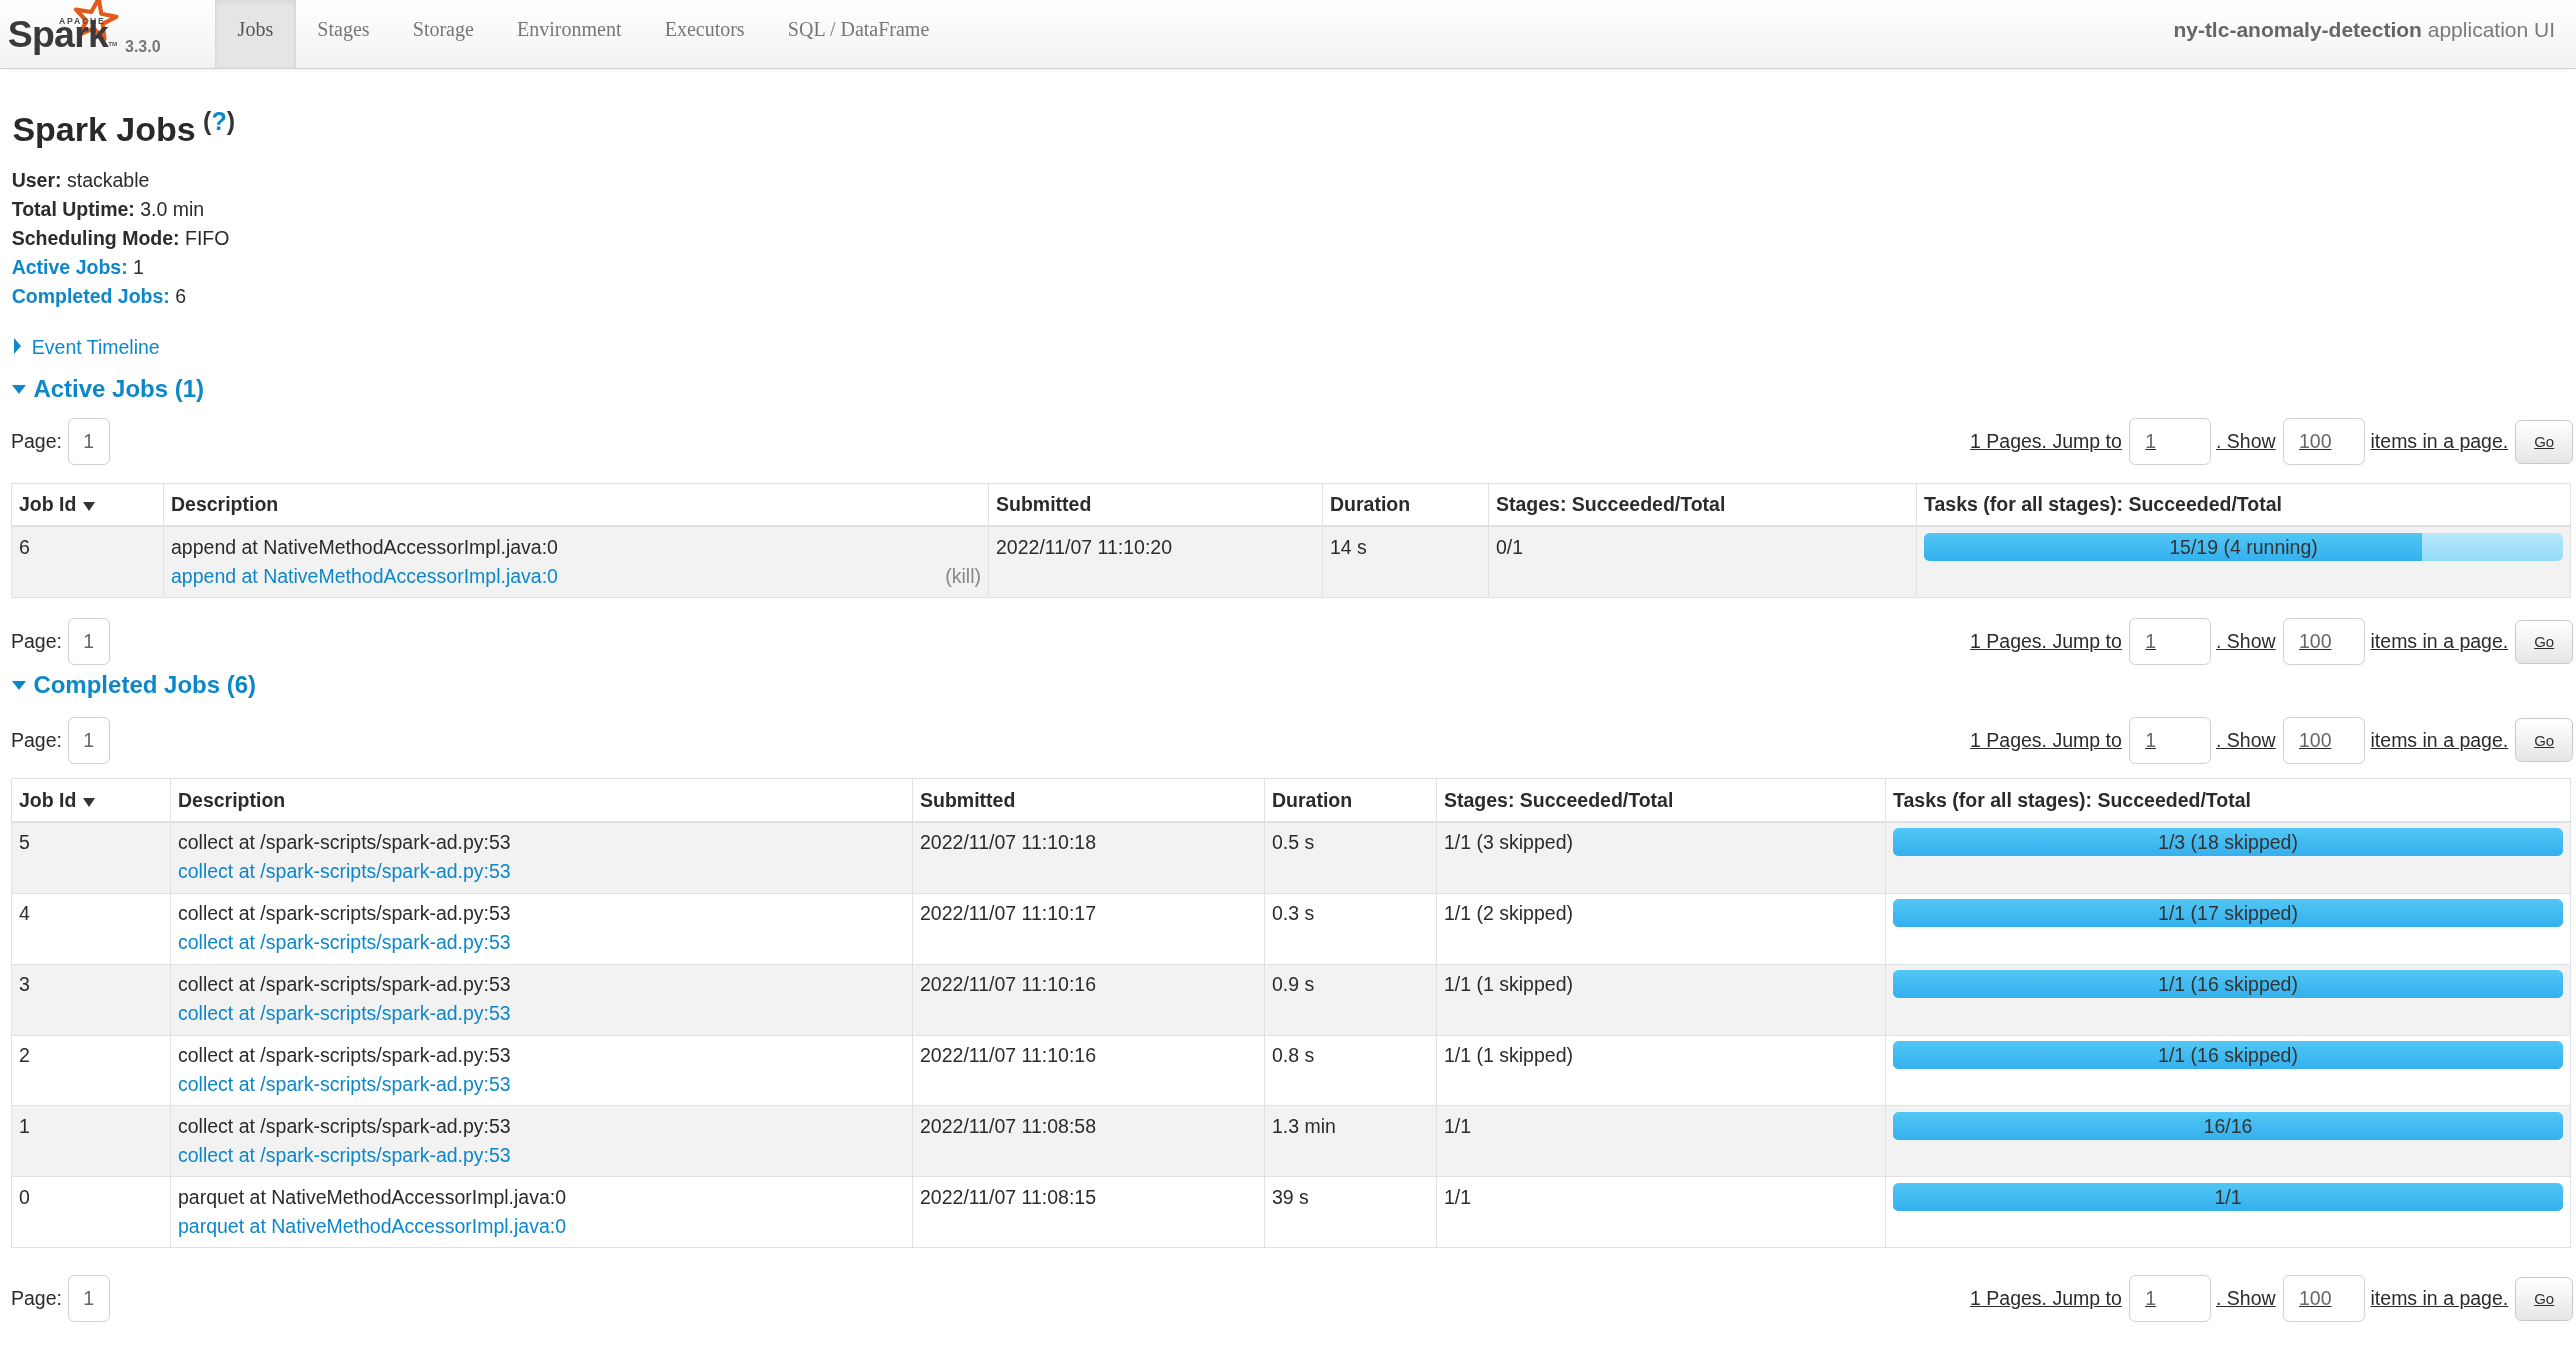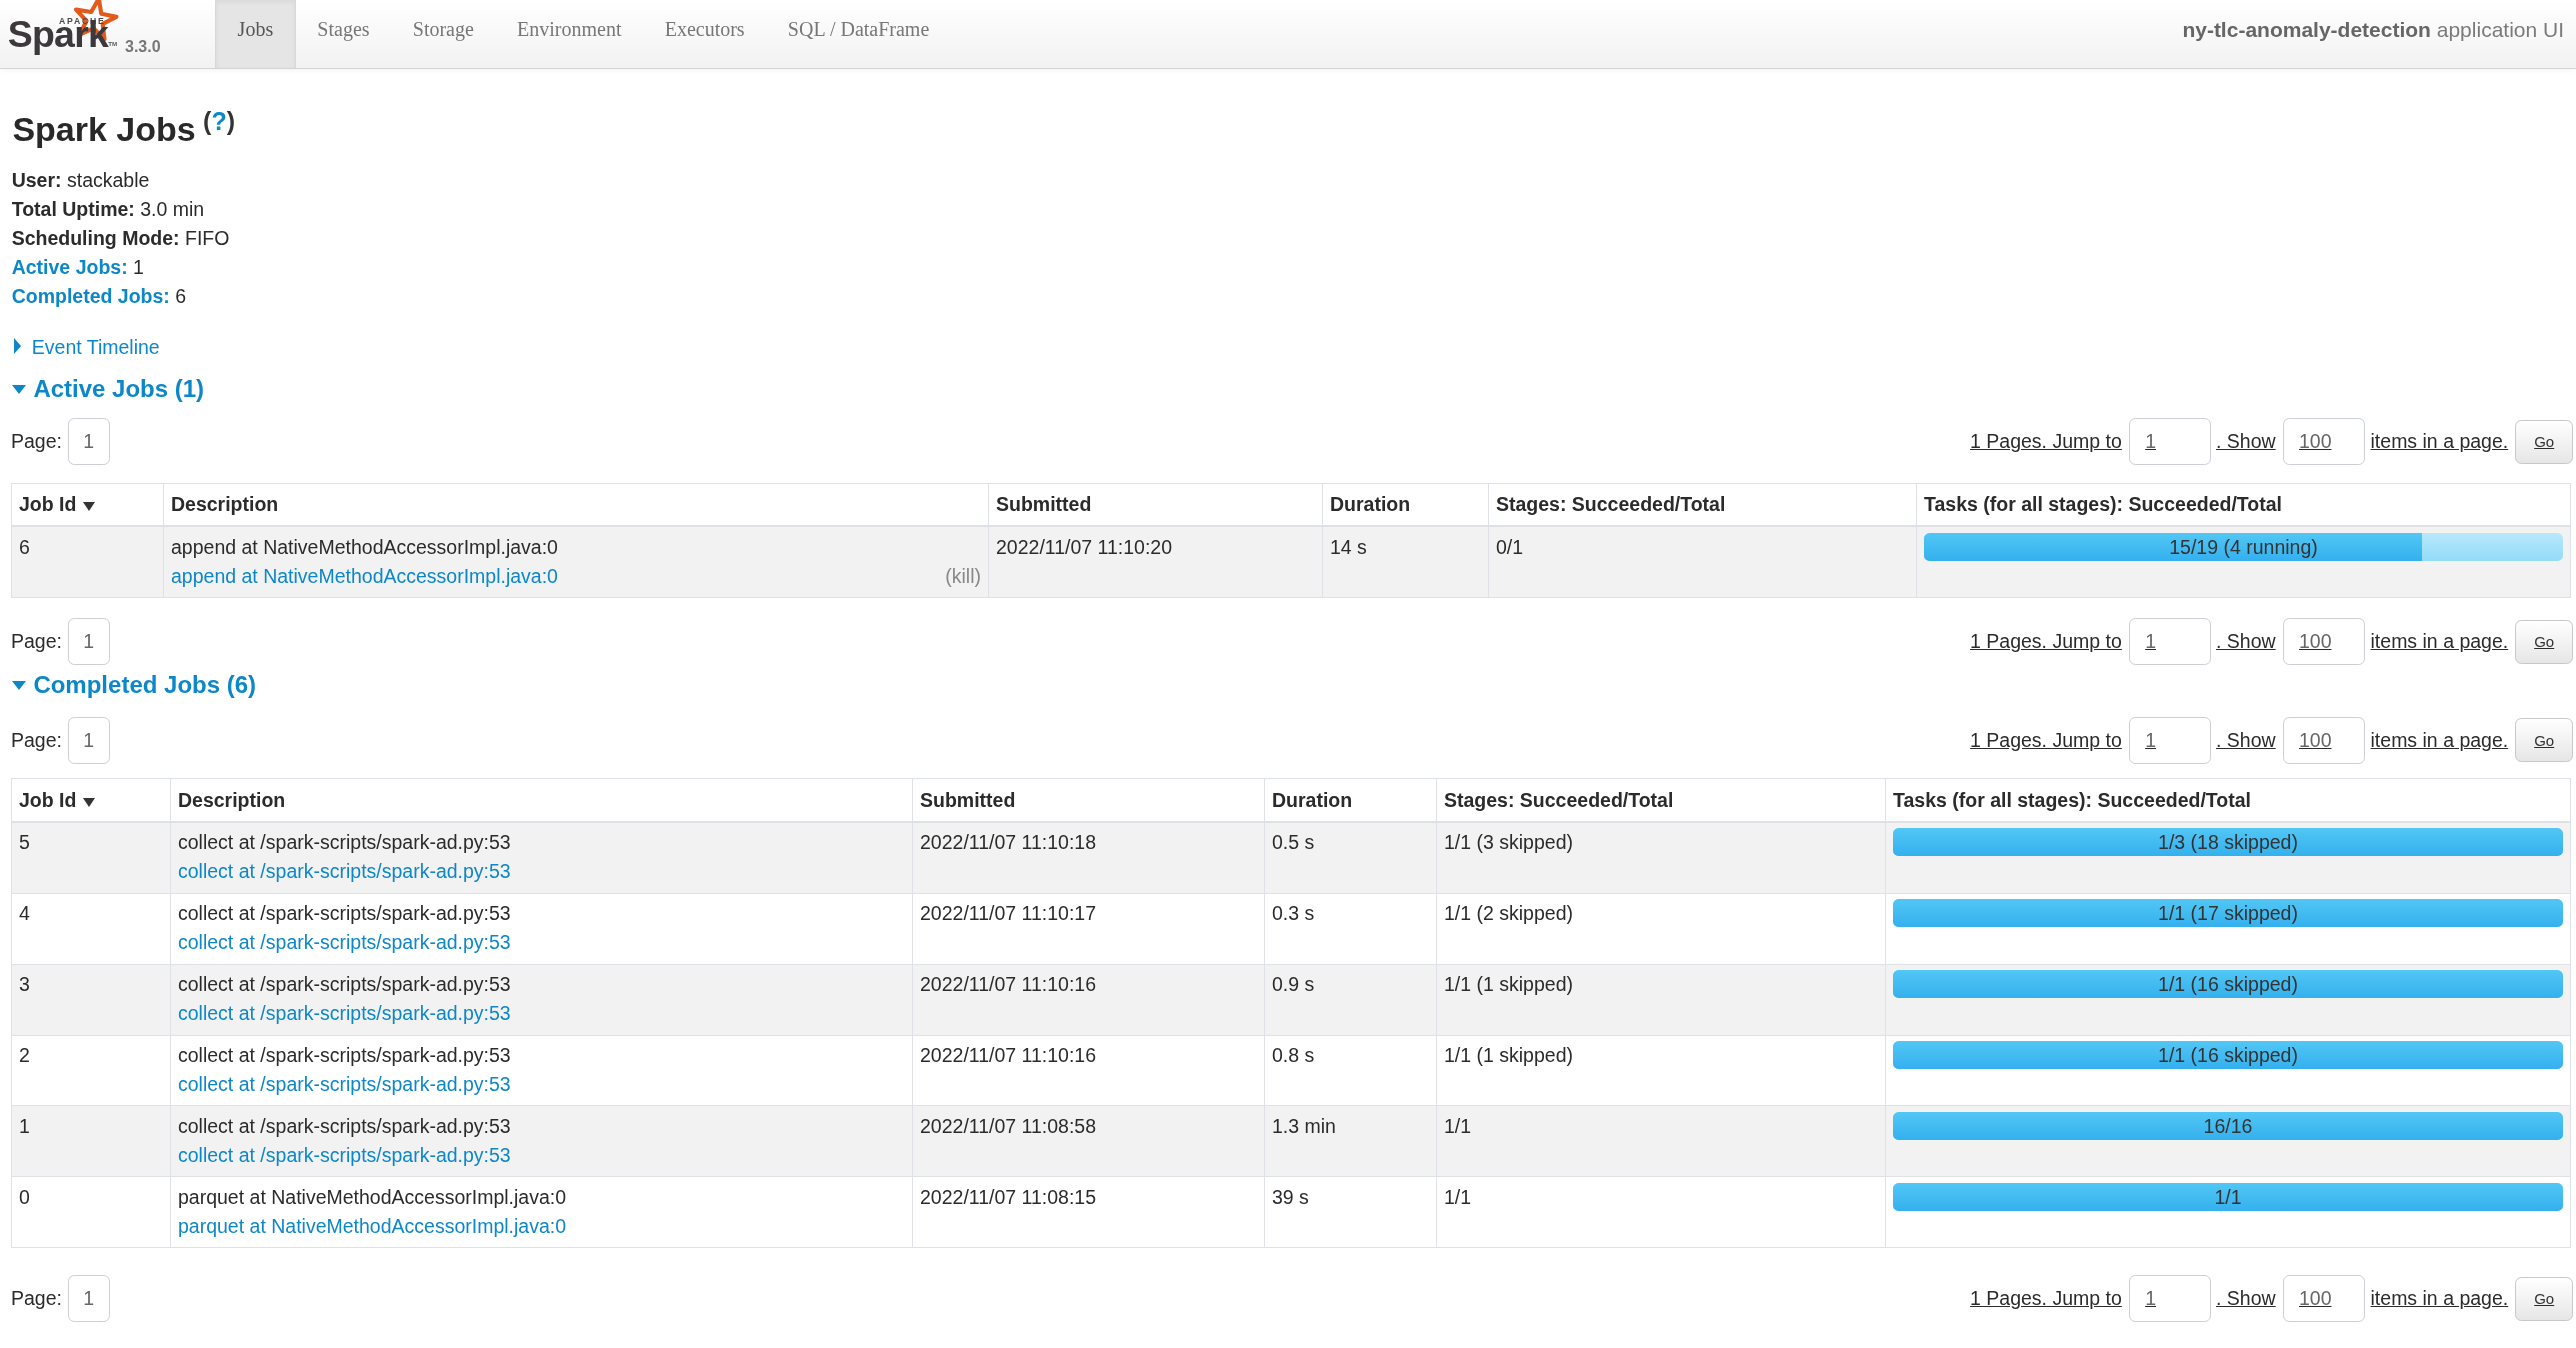--- a/index.html
+++ b/index.html
@@ -8,21 +8,21 @@
 a { text-decoration:none; color:#0c87c9; }
 
 
 .navbar { position:relative; height:68px; background:linear-gradient(#ffffff, #f2f2f2); border-bottom:1.4px solid #d4d4d4; box-shadow:0 1.4px 5.6px rgba(0,0,0,.065); white-space:nowrap; }
 .nav-inner { display:flex; height:68px; align-items:stretch; }
 .brandbox { width:215px; position:relative; flex:0 0 auto; }
 .version { position:absolute; left:125px; top:32px; font-size:16px; font-weight:bold; color:#777; }
 .tabs { display:flex; flex:0 0 auto;font-family:Liberation Serif, serif; }
 .tabs .tab { display:block; padding:15.3px 21.6px 0; font-size:20px; color:#777; height:53px; }
 .tabs .tab.active { background:#e5e5e5; color:#555; border-left:1.4px solid #d8d8d8; border-right:1.4px solid #d8d8d8; box-shadow:inset 0 2.1px 5.6px rgba(0,0,0,.06); }
-.appname { position:absolute; right:12px; top:0; font-size:21px; color:#7a7a7a; padding-top:14.6px; line-height:29px; }
+.appname { position:absolute; right:21px; top:0; font-size:21px; color:#7a7a7a; padding-top:14.6px; line-height:29px; }
 .appname b { color:#666; }
 
 
 .content { padding:0 6.3px 0 11px; }
 h3.pagetitle { font-size:34px; line-height:38px; font-weight:bold; color:#292929; margin:41px 0 0 1.4px; }
 h3.pagetitle sup { font-size:25px; position:relative; top:-11px; vertical-align:baseline; line-height:0; color:#333; margin-left:-2.1px;}
 h3.pagetitle sup a { font-weight:bold; }
 ul.summary { list-style:none; margin:18px 0 0 0.7px; }
 ul.summary li { }
 ul.summary a { font-weight:bold; }

